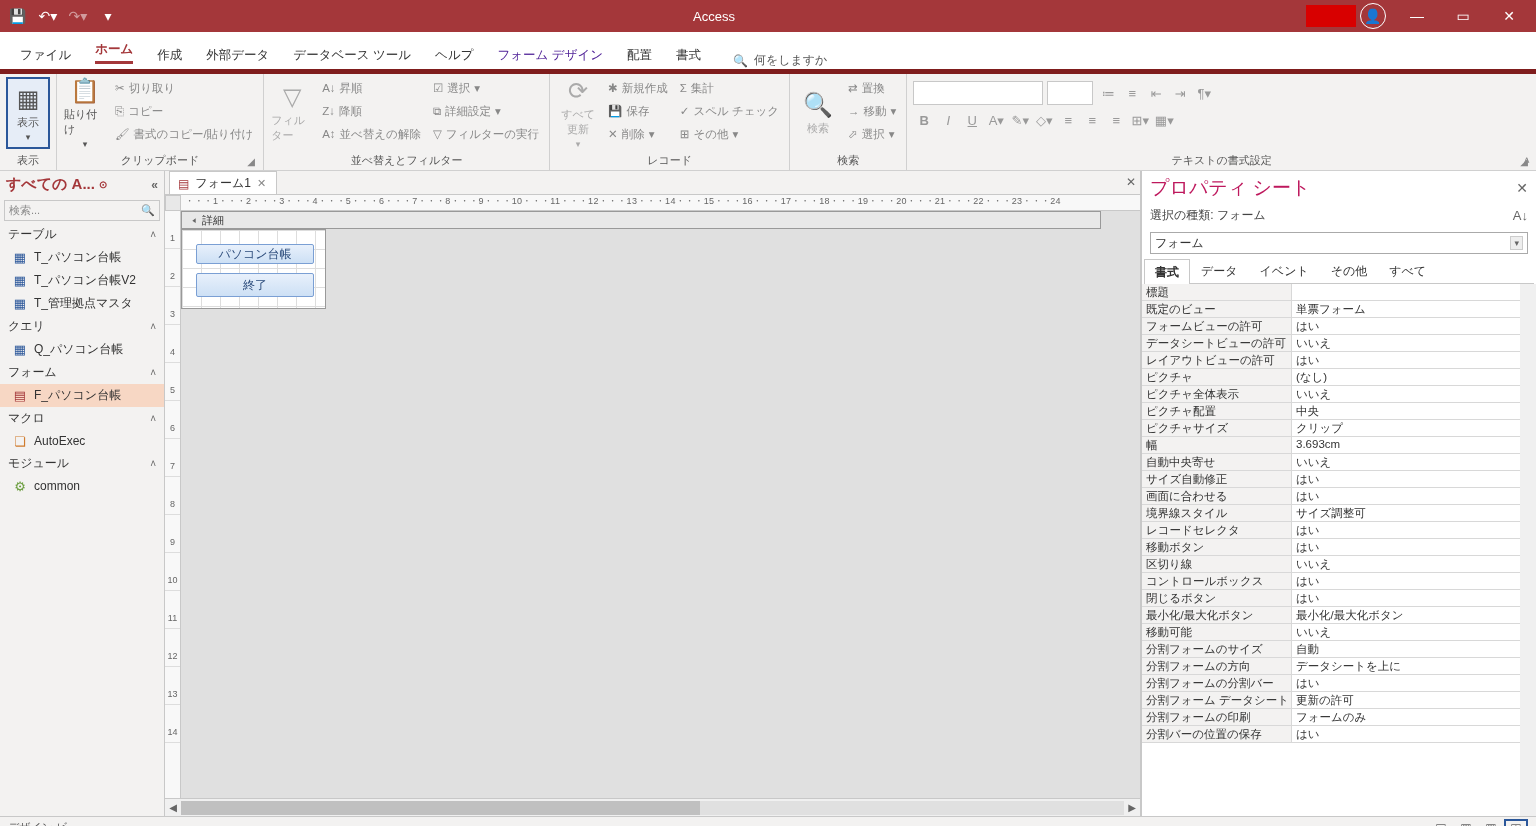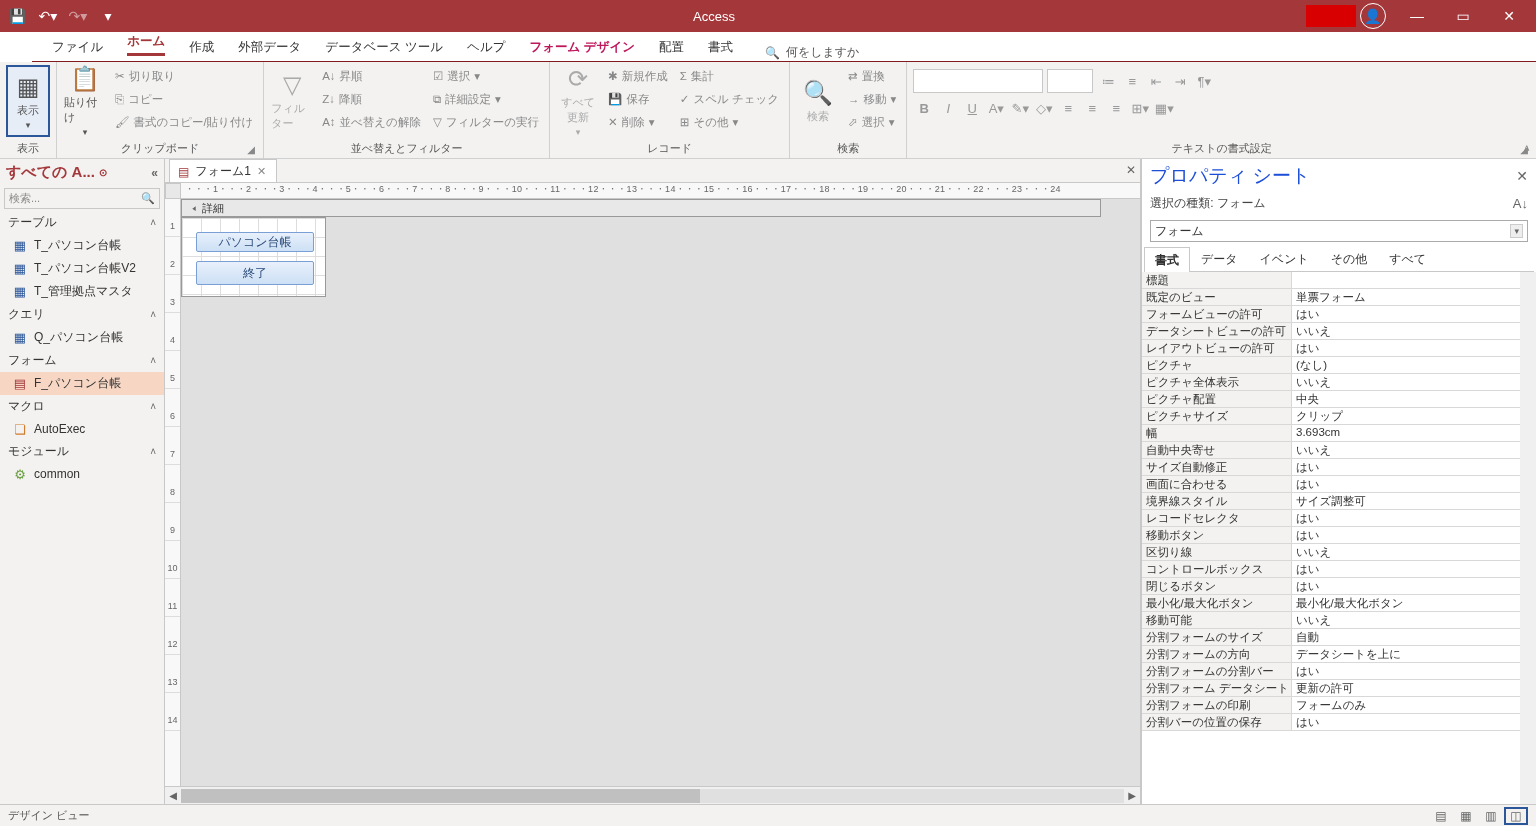--- a/index.html
+++ b/index.html
@@ -10,25 +10,25 @@
 .titlebar .qat { display: flex; align-items: center; gap: 2px; }
 .titlebar .qat-btn { width: 28px; height: 28px; display: flex; align-items: center; justify-content: center; color: #fff; font-size: 14px; }
 .titlebar .qat-btn.disabled { opacity: 0.5; }
 .titlebar .title-center { flex: 1; text-align: center; font-size: 13px; }
 .titlebar .window-controls { display: flex; align-items: center; }
 .titlebar .wc-btn { width: 46px; height: 32px; display: flex; align-items: center; justify-content: center; font-size: 14px; }
 .titlebar .user-badge { width: 50px; height: 22px; background: #d80000; margin-right: 4px; }
 .titlebar .user-circle { width: 26px; height: 26px; border-radius: 50%; border: 1px solid #fff; display: flex; align-items: center; justify-content: center; font-size: 14px; margin-right: 8px; }
 
 
-.tabs { background: #fff; height: 30px; display: flex; align-items: flex-end; padding: 0 8px; border-bottom: 1px solid #7f1d1d; margin-left: 32px; }
+.tabs { background: #fff; height: 42px; display: flex; align-items: flex-end; padding: 0 8px; border-bottom: 5px solid #7f1d1d; }
 .tab { padding: 6px 12px 5px 12px; font-size: 12.5px; color: #333; cursor: pointer; }
 .tab.active { color: #a4373a; font-weight: 600; }
 .tab.active::after { content: ""; display: block; height: 3px; background: #a4373a; margin-top: 3px; }
-.tab.context { color: #be185d; font-weight: 700; }
+.tab.context { color: #4c1d95; font-weight: 400; }
 .tell-me { display: flex; align-items: center; gap: 6px; margin-left: 20px; color: #555; }
 
 
 .ribbon { height: 97px; background: #f3f2f1; border-bottom: 1px solid #d0d0d0; display: flex; position: relative; }
 .ribbon-group { border-right: 1px solid #d0d0d0; display: flex; flex-direction: column; height: 100%; padding: 3px 6px 0 6px; }
 .ribbon-group-body { flex: 1; display: flex; align-items: flex-start; gap: 4px; }
 .ribbon-group-label { text-align: center; font-size: 11px; color: #555; padding: 2px 0; position: relative; }
 .ribbon-group-label .launcher { position: absolute; right: 0; bottom: 2px; width: 12px; height: 12px; font-size: 10px; color: #888; }
 .ribbon-big { display: flex; flex-direction: column; align-items: center; justify-content: center; width: 44px; height: 72px; border: 1px solid transparent; color: #555; font-size: 11px; gap: 2px; }
 .ribbon-big.selected { border: 2px solid #2b579a; background: #e6edf7; }
@@ -76,21 +76,21 @@
 .grid-bg { position: absolute; inset: 0; background-image: linear-gradient(#ddd 1px, transparent 1px), linear-gradient(90deg, #ddd 1px, transparent 1px); background-size: 19px 19px; }
 .form-btn { position: absolute; background: linear-gradient(#e8f0fb, #cde0f5); border: 1px solid #7a9fd4; font-size: 12px; color: #2a4a7a; display: flex; align-items: center; justify-content: center; border-radius: 2px; }
 .hscroll { height: 18px; background: #f0f0f0; border-top: 1px solid #c8c8c8; display: flex; align-items: center; }
 .hscroll .arrow { width: 16px; text-align: center; font-size: 10px; color: #666; }
 .hscroll .track { flex: 1; height: 14px; background: #e0e0e0; position: relative; }
 .hscroll .thumb { position: absolute; left: 0; width: 55%; height: 100%; background: #c0c0c0; }
 
 
 .propsheet { width: 395px; background: #fff; border-left: 1px solid #c8c8c8; display: flex; flex-direction: column; }
 .ps-header { padding: 4px 8px; display: flex; align-items: center; }
-.ps-header .ps-title { font-size: 19px; color: #1d4ed8; font-weight: 400; flex: 1; }
+.ps-header .ps-title { font-size: 19px; color: #be185d; font-weight: 400; flex: 1; }
 .ps-header .ps-close { font-size: 14px; color: #666; }
 .ps-seltype { padding: 2px 8px; font-size: 12px; color: #444; display: flex; align-items: center; }
 .ps-seltype .sorticon { margin-left: auto; font-size: 13px; color: #666; }
 .ps-combo { margin: 6px 8px 4px 8px; height: 22px; border: 1px solid #aaa; display: flex; align-items: center; padding: 0 4px; font-size: 12px; }
 .ps-combo .dd { margin-left: auto; font-size: 9px; color: #666; background: #eee; border: 1px solid #ccc; padding: 1px 3px; }
 .ps-tabs { display: flex; border-bottom: 1px solid #c8c8c8; margin: 0 2px; }
 .ps-tab { padding: 4px 10px 3px 10px; font-size: 12px; border: 1px solid transparent; border-bottom: none; cursor: pointer; }
 .ps-tab.active { border-color: #c8c8c8; background: #fff; position: relative; top: 1px; font-weight: bold; }
 .ps-grid { flex: 1; overflow-y: auto; font-size: 11.5px; }
 .ps-row { display: flex; border-bottom: 1px solid #d8d8d8; height: 17px; }

